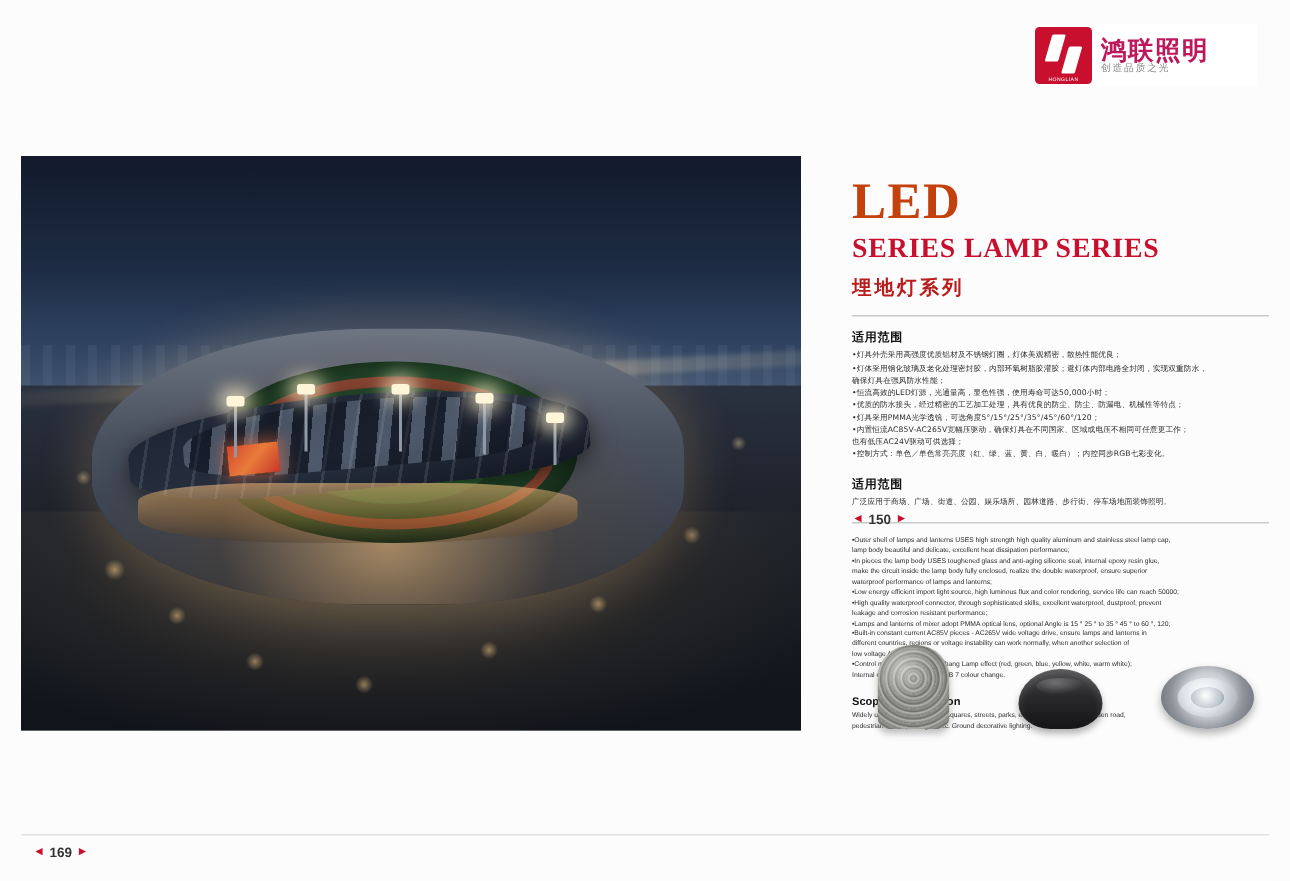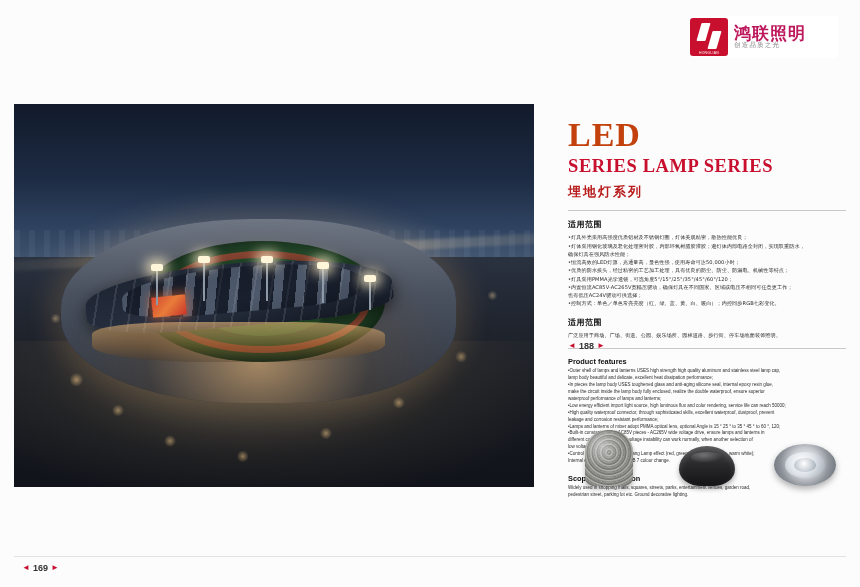--- a/index.html
+++ b/index.html
@@ -493,21 +493,20 @@
 
     <div class="block-gap"></div>
 
     <div class="sec-head-cn">适用范围</div>
     <div class="cn-list">
       <p>广泛应用于商场、广场、街道、公园、娱乐场所、园林道路、步行街、停车场地面装饰照明。</p>
     </div>
 
     <div class="rule"></div>
 
-    <div class="sec-head-en">Product features</div>
     <div class="en-list">
       <p>•Outer shell of lamps and lanterns USES high strength high quality aluminum and stainless steel lamp cap,</p>
       <p> lamp body beautiful and delicate, excellent heat dissipation performance;</p>
       <p>•In pieces the lamp body USES toughened glass and anti-aging silicone seal, internal epoxy resin glue,</p>
       <p> make the circuit inside the lamp body fully enclosed, realize the double waterproof, ensure superior</p>
       <p> waterproof performance of lamps and lanterns;</p>
       <p>•Low energy efficient import light source, high luminous flux and color rendering, service life can reach 50000;</p>
       <p>•High quality waterproof connector, through sophisticated skills, excellent waterproof, dustproof, prevent</p>
       <p> leakage and corrosion resistant performance;</p>
       <p>•Lamps and lanterns of mixer adopt PMMA optical lens, optional Angle is 15 ° 25 ° to 35 ° 45 ° to 60 °, 120;</p>
@@ -542,17 +541,17 @@
   <div class="footline"></div>
 
   <div class="pagenum left">
     <span class="arrow">◄</span>
     <span>169</span>
     <span class="arrow">►</span>
   </div>
 
   <div class="pagenum right">
     <span class="arrow">◄</span>
-    <span>188</span>
+    <span>150</span>
     <span class="arrow">►</span>
   </div>
 
 </div>
 
 </body></html>

